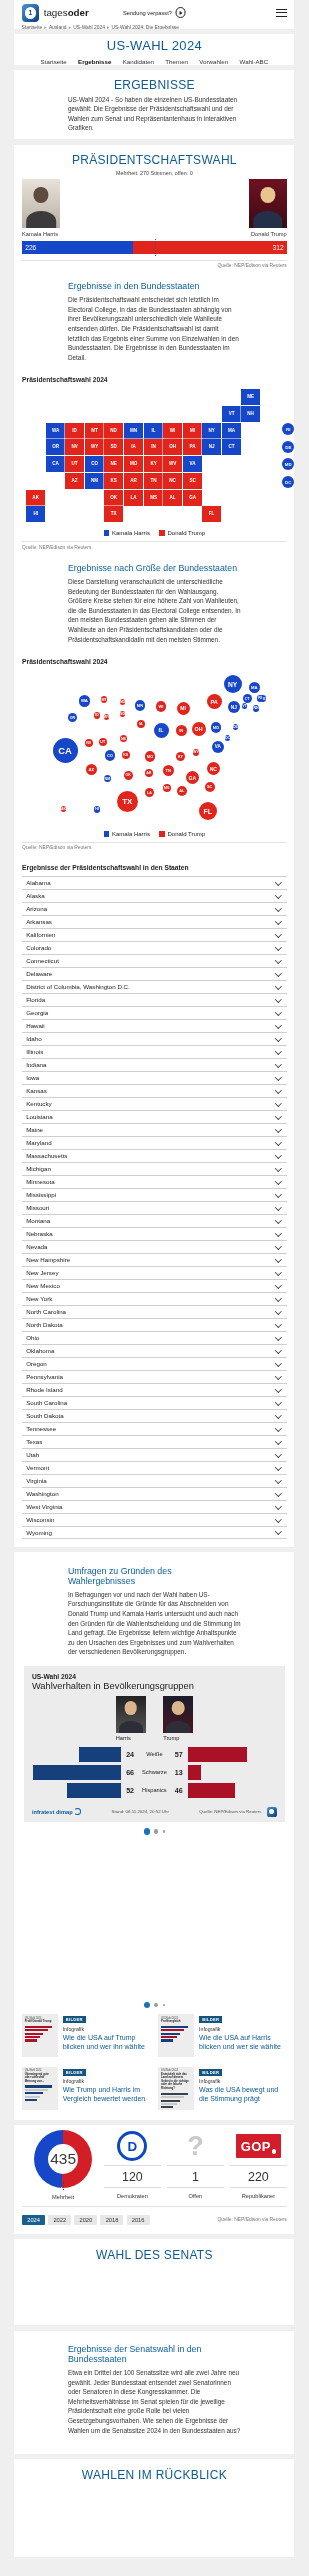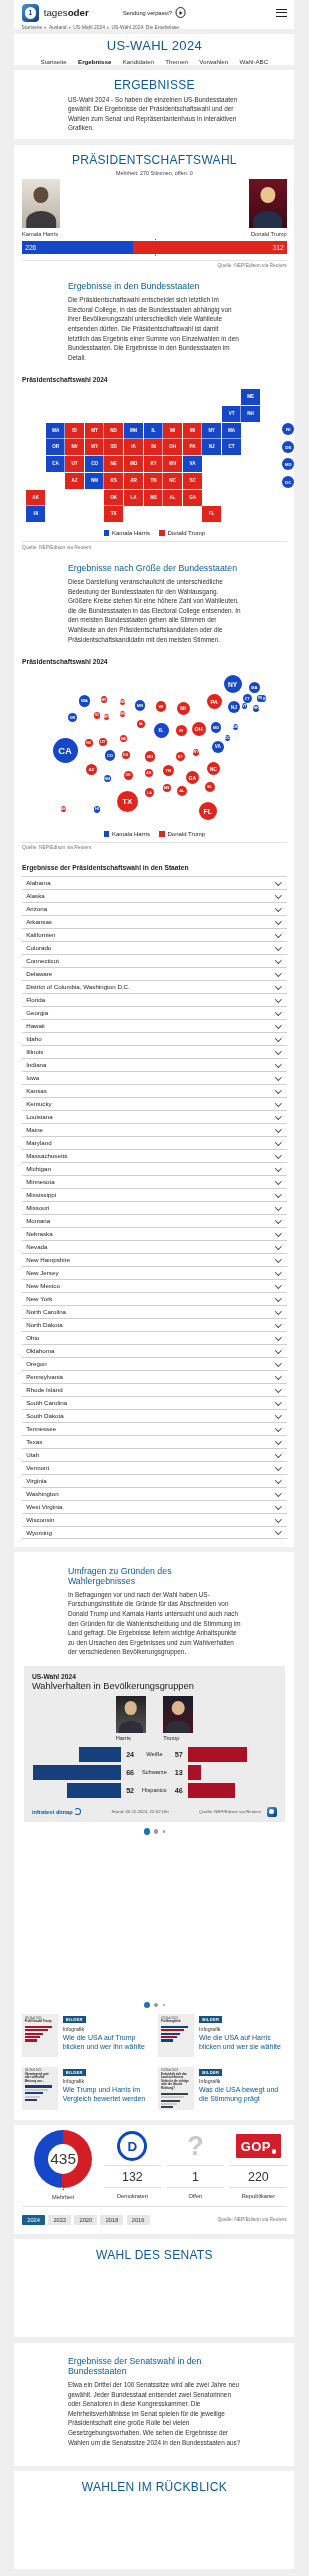--- a/index.html
+++ b/index.html
@@ -661,21 +661,21 @@
           <div class="val">435</div>
           <div class="tick"></div>
         </div>
         <div class="maj-label">Mehrheit</div>
       </div>
       <div class="stats">
         <div class="stat">
           <div class="icon-area">
                 <div class="dlogo">D</div>
               </div>
-          <div class="snum">132</div>
+          <div class="snum">120</div>
           <div class="slbl">Demokraten</div>
         </div>
         <div class="stat">
           <div class="icon-area">
                 <div class="qmark">?</div>
               </div>
           <div class="snum">1</div>
           <div class="slbl">Offen</div>
         </div>
         <div class="stat">
@@ -696,21 +696,21 @@
             <span class="chip active">2024</span>
             <span class="chip">2022</span>
             <span class="chip">2020</span>
             <span class="chip">2018</span>
             <span class="chip">2016</span>
           </span>
       <span class="src">Quelle: NEP/Edison via Reuters</span>
     </div>
   </div>
 
-  <div class="card" style="height:98px">
+  <div class="card" style="height:86px">
     <div class="caps">WAHL DES SENATS</div>
   </div>
 
   <div class="card" style="padding-bottom:19px">
     <div class="sub">Ergebnisse der Senatswahl in den Bundesstaaten</div>
     <div class="prose">Etwa ein Drittel der 100 Senatssitze wird alle zwei Jahre neu gewählt. Jeder Bundesstaat entsendet zwei Senatorinnen oder Senatoren in diese Kongresskammer. Die Mehrheitsverhältnisse im Senat spielen für die jeweilige Präsidentschaft eine große Rolle bei vielen Gesetzgebungsvorhaben. Wie sehen die Ergebnisse der Wahlen um die Senatssitze 2024 in den Bundesstaaten aus?</div>
   </div>
 
   <div class="card" style="height:98px">
     <div class="caps">WAHLEN IM RÜCKBLICK</div>

